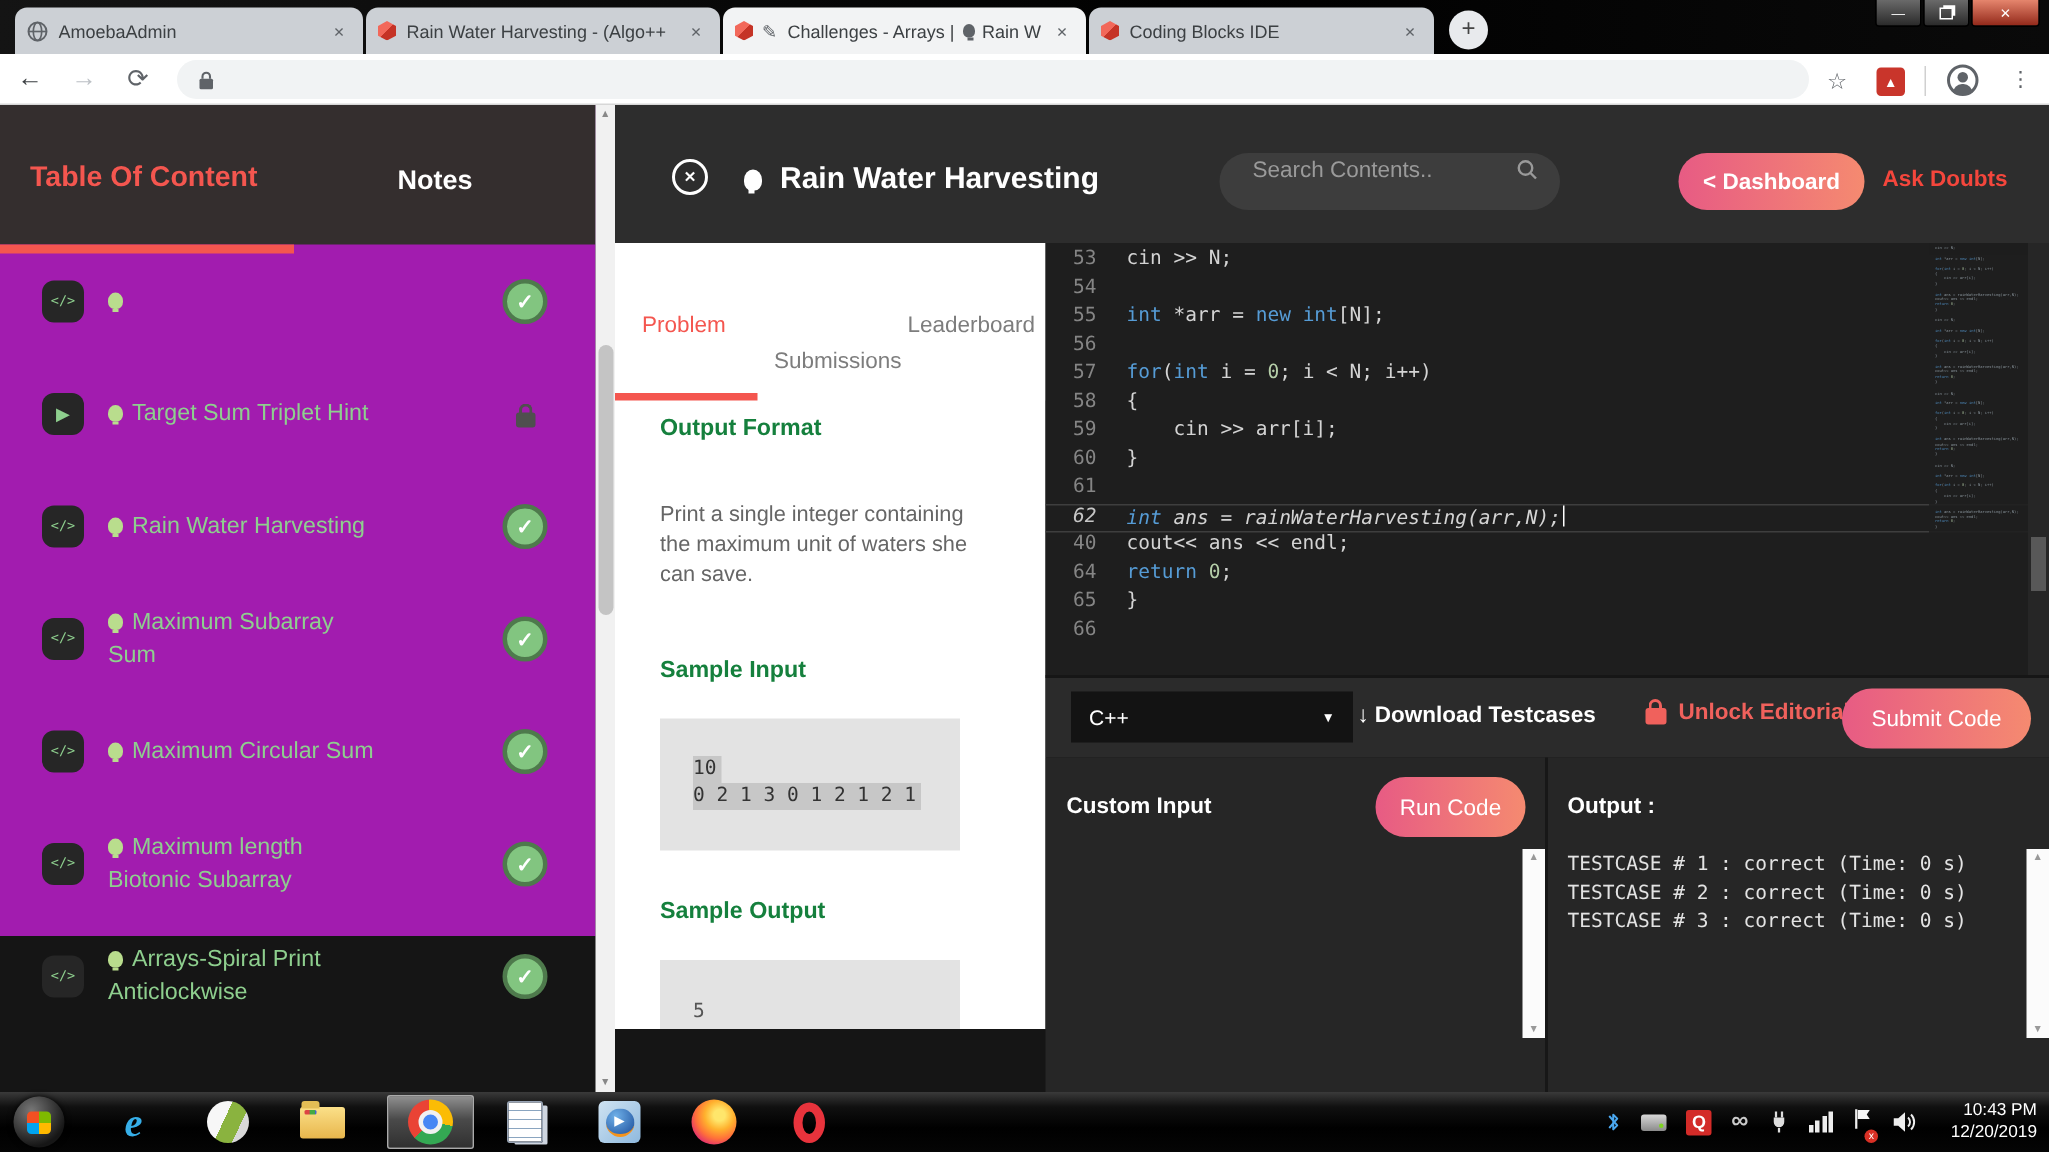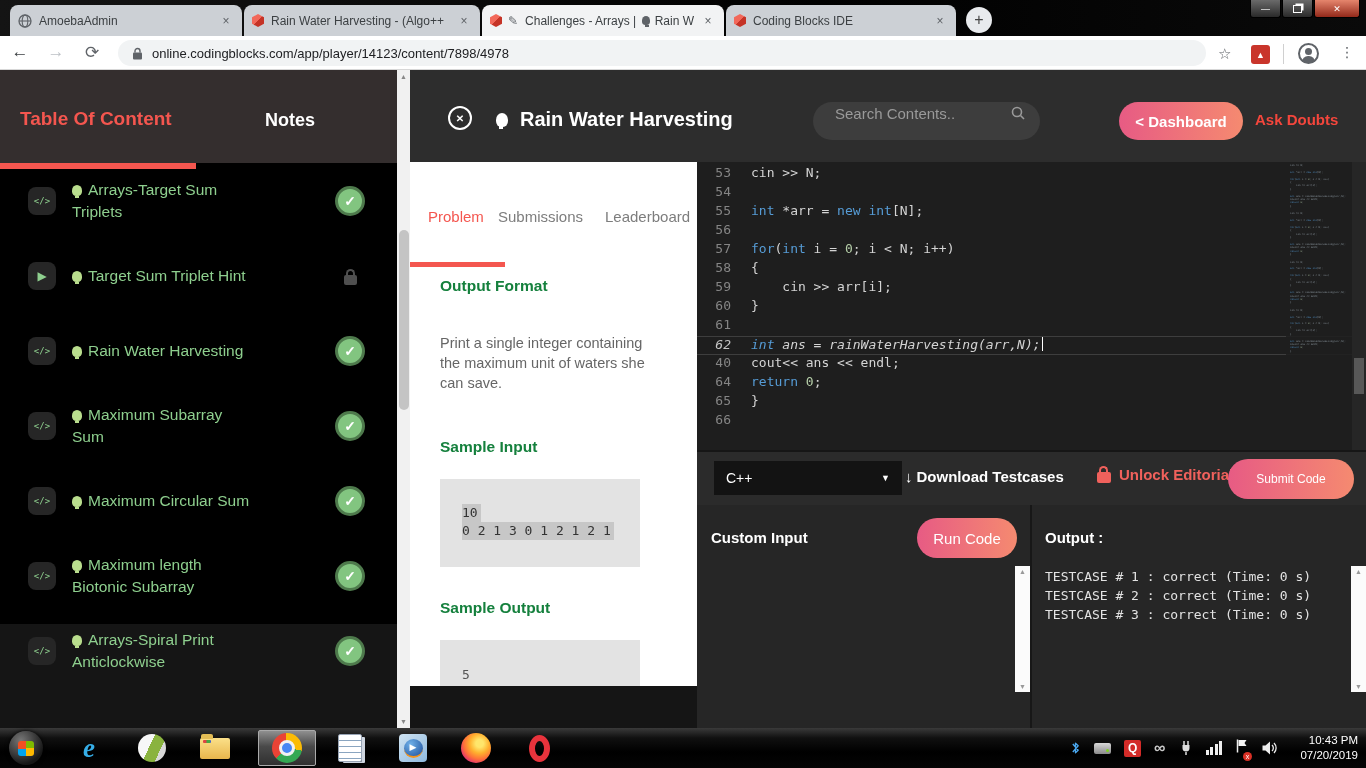--- a/index.html
+++ b/index.html
@@ -25,21 +25,21 @@
   .star{position:absolute;left:1218px;top:9px;font-size:15px;color:#5f6368;}
   .adobe{position:absolute;left:1251px;top:9px;width:19px;height:19px;background:#c9352b;border-radius:3px;display:flex;align-items:center;justify-content:center;color:#fff;font-size:9px;}
   .tbdiv{position:absolute;left:1283px;top:8px;width:1px;height:20px;background:#d0d0d0;}
   .avatar{position:absolute;left:1298px;top:7px;width:21px;height:21px;border-radius:50%;border:2px solid #5f6368;box-sizing:border-box;position:absolute;}
   .avatar:before{content:'';position:absolute;left:5px;top:3px;width:7px;height:7px;border-radius:50%;background:#5f6368;}
   .avatar:after{content:'';position:absolute;left:2px;top:11px;width:13px;height:6px;border-radius:6px 6px 0 0;background:#5f6368;}
   .menu3{position:absolute;left:1340px;top:8px;font-size:14px;color:#5f6368;letter-spacing:0;}
   
   .page{position:absolute;left:0;top:70px;width:1366px;height:658px;background:#151515;}
   
-  .sidebar{position:absolute;left:0;top:0;width:397px;height:554px;background:#000000;}
+  .sidebar{position:absolute;left:0;top:0;width:397px;height:554px;background:#a21caf;}
   .side-head{position:absolute;left:0;top:0;width:397px;height:93px;background:#342e2e;}
   .side-tab1{position:absolute;left:20px;top:38px;font-size:19px;font-weight:bold;color:#f4564f;}
   .side-tab2{position:absolute;left:265px;top:40px;font-size:18px;font-weight:bold;color:#fff;}
   .side-underline{position:absolute;left:0;top:93px;width:196px;height:6px;background:#f4564f;z-index:2;}
   .side-items{position:absolute;left:0;top:99px;width:397px;}
   .sitem{display:flex;align-items:center;padding-left:28px;min-height:44px;margin-top:31px;}
   .sitem:first-child{margin-top:10px;}
   .sico{width:28px;height:28px;border-radius:8px;background:#262626;color:#8ecf8e;display:flex;align-items:center;justify-content:center;flex:none;font-family:"DejaVu Sans Mono",monospace;font-size:9px;}
   .sico.play{font-size:12px;font-family:"Liberation Sans",sans-serif;}
   .slabel{margin-left:16px;max-width:185px;font-size:15.5px;line-height:22px;color:#8ecf8e;}
@@ -97,21 +97,21 @@
   .minimap pre{margin:2px 0 4px 4px;font-family:"DejaVu Sans Mono",monospace;font-size:2.5px;line-height:3.4px;color:#9aa7b0;white-space:pre;}
   .edscroll{position:absolute;right:0;top:0;width:14px;height:288px;background:#262626;}
   .edthumb{position:absolute;left:2px;top:196px;width:10px;height:36px;background:#585858;}
   
   .runbar{position:absolute;left:697px;top:380px;width:669px;height:55px;background:#2b2b2b;border-top:2px solid #161616;box-sizing:border-box;}
   .langsel{position:absolute;left:17px;top:9px;width:188px;height:34px;background:#131313;color:#fff;font-size:14px;display:flex;align-items:center;padding:0 12px;box-sizing:border-box;}
   .langsel .chev{margin-left:auto;font-size:9px;}
   .dl{position:absolute;left:208px;top:16px;color:#fff;font-size:15px;font-weight:bold;display:flex;align-items:center;gap:4px;}
   .dl .dla{font-size:15px;font-weight:bold;}
   .unlock{position:absolute;left:400px;top:13px;display:flex;align-items:center;gap:8px;color:#f0615c;font-size:15px;font-weight:bold;}
-  .submit{position:absolute;left:531px;top:7px;width:126px;height:40px;border-radius:20px;background:linear-gradient(90deg,#e75b84,#f58a70);color:#fff;font-size:12px;display:flex;align-items:center;justify-content:center;}
+  .submit{position:absolute;left:531px;top:7px;width:126px;height:40px;border-radius:20px;background:linear-gradient(90deg,#e75b84,#f58a70);color:#fff;font-size:15px;display:flex;align-items:center;justify-content:center;}
   
   .console{position:absolute;left:697px;top:435px;width:669px;height:223px;background:#262626;padding-left:42px;}
   .cdivider{position:absolute;left:333px;top:0;width:2px;height:223px;background:#171717;}
   .clabel{position:absolute;left:14px;top:24px;color:#fff;font-size:15px;font-weight:bold;}
   .runbtn{position:absolute;left:220px;top:13px;width:100px;height:40px;border-radius:20px;background:linear-gradient(90deg,#e75b84,#f58a70);color:#fff;font-size:15px;display:flex;align-items:center;justify-content:center;}
   .olabel{position:absolute;left:348px;top:24px;color:#fff;font-size:15px;font-weight:bold;}
   .oconsole{position:absolute;left:348px;top:62px;font-family:"DejaVu Sans Mono",monospace;font-size:13px;line-height:19px;color:#e3e3e3;white-space:pre;}
   .wscroll{position:absolute;width:15px;background:#fbfbfb;}
   .wscroll .wa{position:absolute;left:0;width:15px;text-align:center;font-size:7px;color:#999;}
   
@@ -196,21 +196,20 @@
 
   <div class="btoolbar">
     <span class="navic" style="left:8px;color:#3c4043;">←</span>
     <span class="navic" style="left:44px;color:#bdc1c6;">→</span>
     <span class="navic" style="left:80px;">⟳</span>
     <div class="omni">
       <svg width="11" height="13" viewBox="0 0 11 13">
           <rect x="1" y="5.5" width="9" height="7" rx="1" fill="#5f6368"></rect>
           <path d="M3 5.5 V4 a2.5 2.5 0 0 1 5 0 V5.5" fill="none" stroke="#5f6368" stroke-width="1.4"></path>
         </svg>
-      <span class="url">online.codingblocks.com/app/player/14123/content/7898/4978</span>
     </div>
     <span class="star">☆</span>
     <div class="adobe">
         <span>▲</span>
       </div>
     <div class="tbdiv"></div>
     <div class="avatar"></div>
     <span class="menu3">⋮</span>
   </div>
 
@@ -218,21 +217,21 @@
 
     <div class="sidebar">
       <div class="side-head">
         <div class="side-tab1">Table Of Content</div>
         <div class="side-tab2">Notes</div>
       </div>
       <div class="side-underline"></div>
       <div class="side-items" id="sideitems">
           <div class="sitem">
             <span class="sico">&lt;/&gt;</span>
-            <div class="slabel"><span class="bulb green"></span><span class="txt">Arrays-Target Sum Triplets</span></div>
+            <div class="slabel"><span class="bulb green"></span></div>
             <div class="sstat">
               <div class="check">✓</div>
             </div>
           </div>
           <div class="sitem">
             <span class="sico play">▶</span>
             <div class="slabel"><span class="bulb green"></span><span class="txt">Target Sum Triplet Hint</span></div>
             <div class="sstat">
               <div class="lock"></div>
             </div>
@@ -295,21 +294,21 @@
             <line x1="10.5" y1="10.5" x2="14" y2="14" stroke="#9a9a9a" stroke-width="1.6"></line>
           </svg>
       </div>
       <div class="dashbtn">&lt; Dashboard</div>
       <div class="askdoubts">Ask Doubts</div>
     </div>
 
     <div class="ppanel">
       <div class="ptabs" id="ptabs">
           <span class="ptab active" style="left: 18px;">Problem</span>
-          <span class="ptab" style="left: 88px;">Submissions</span>
+          <span class="ptab" style="left: 106px; margin-top: 24px;">Submissions</span>
           <span class="ptab" style="left: 195px;">Leaderboard</span>
         </div>
       <div class="ptab-underline"></div>
       <div class="pcontent">
         <div class="phead pf-head">Output Format</div>
         <div class="ppara">Print a single integer containing the maximum unit of waters she can save.</div>
         <div class="phead si-head">Sample Input</div>
         <div class="sbox in" id="sinbox">
             <div class="hl">10</div>
             <div class="hl">0 2 1 3 0 1 2 1 2 1</div>
@@ -548,17 +547,17 @@
         </div>
         <div class="tico">
           <svg width="17" height="16" viewBox="0 0 17 16">
             <path d="M1.5 5.5 h3 l4.5 -4 v13 l-4.5 -4 h-3 z" fill="#ededed"></path>
             <path d="M11 5 a4 4 0 0 1 0 6 M13 3 a7 7 0 0 1 0 10" stroke="#ededed" fill="none" stroke-width="1.3"></path>
           </svg>
         </div>
       </div>
     <div class="clock">
       <div>10:43 PM</div>
-      <div>07/20/2019</div>
+      <div>12/20/2019</div>
     </div>
   </div>
 
 </div>
 
 </body></html>

